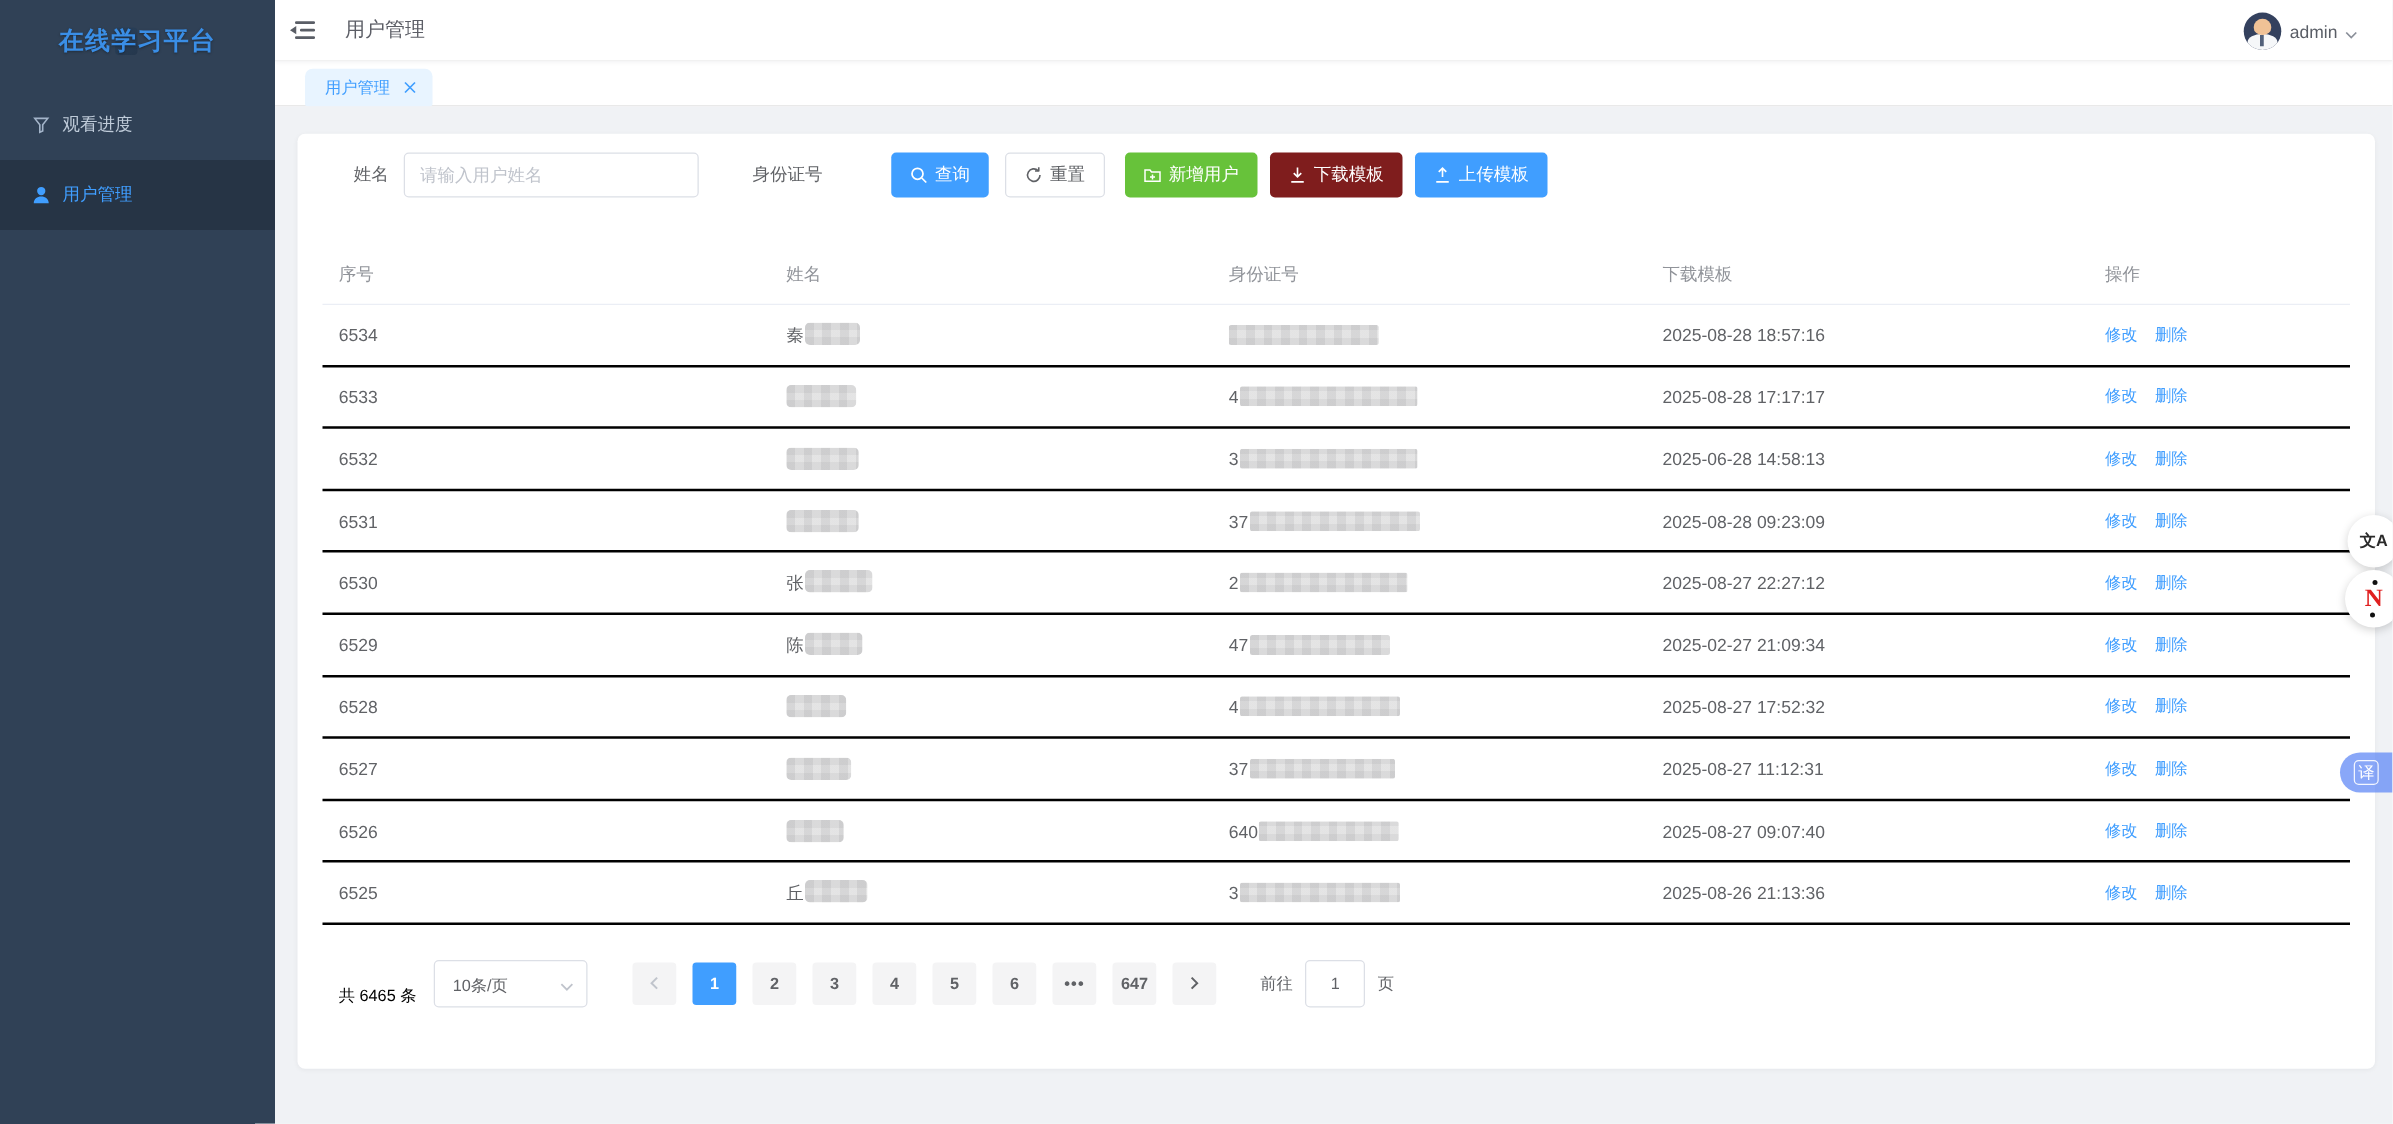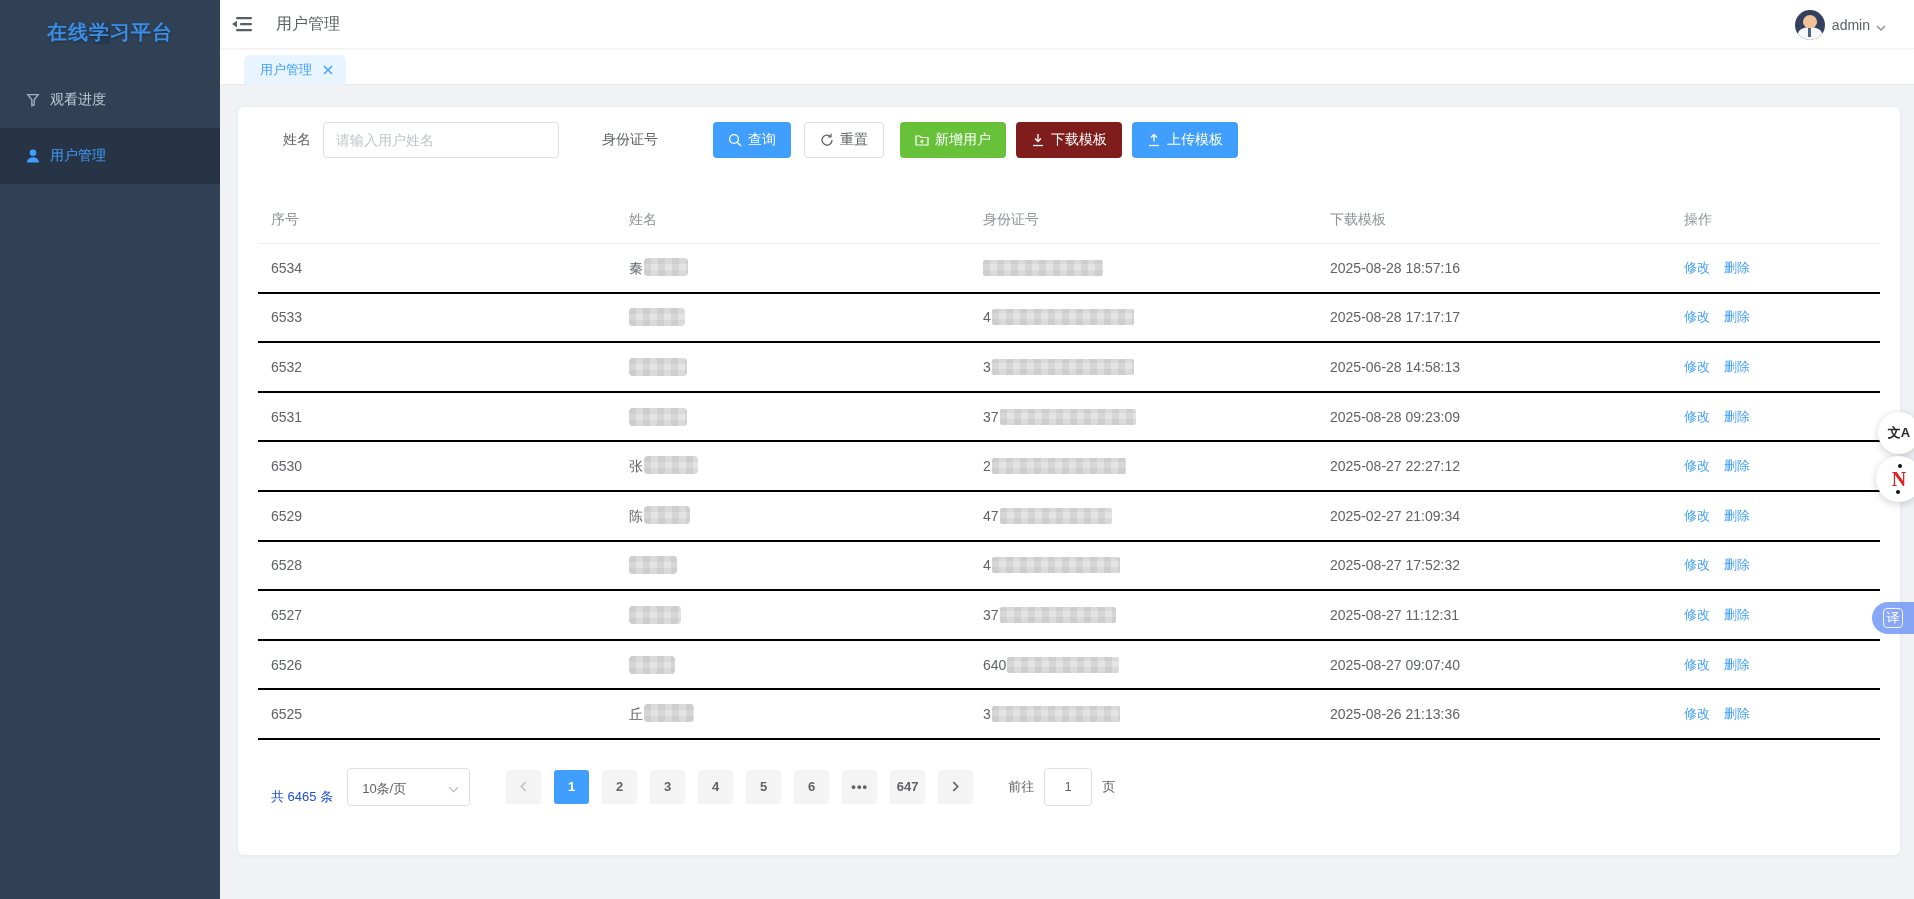--- a/index.html
+++ b/index.html
@@ -80,21 +80,21 @@
   .trow:nth-child(9) .censor-name{width:46px} .trow:nth-child(10) .censor-name{width:50px}
   .trow:nth-child(1) .censor-id{width:120px} .trow:nth-child(2) .censor-id{width:142px}
   .trow:nth-child(3) .censor-id{width:142px} .trow:nth-child(4) .censor-id{width:136px}
   .trow:nth-child(5) .censor-id{width:134px} .trow:nth-child(6) .censor-id{width:112px}
   .trow:nth-child(7) .censor-id{width:128px} .trow:nth-child(8) .censor-id{width:116px}
   .trow:nth-child(9) .censor-id{width:112px} .trow:nth-child(10) .censor-id{width:128px}
   .ops a { color:#409eff; text-decoration:none; cursor:pointer; margin-right:14px; font-size:13px; }
 
   
   .pagination { display:flex; align-items:center; margin-top:28px; margin-left:13px; }
-  .total { font-size:13px; color:#1d4ed8;margin-top:20px; }
+  .total { font-size:13px; color:#000000;margin-top:20px; }
   .size-select { margin-left:14px; width:123px; height:38px; border:1px solid #dcdfe6; border-radius:4px; display:flex; align-items:center; padding:4px 10px 0 14px; color:#606266; font-size:13px; cursor:pointer; background:#fff; }
   .size-select .sel-caret { margin-left:auto; width:11px; height:11px; }
   .size-select svg { width:11px; height:11px; stroke:#c0c4cc; }
   .pager { display:flex; align-items:center; margin-left:36px; }
   .pbtn, .page { min-width:35px; height:34px; margin-right:13px; border:none; border-radius:3px; background:#f4f4f5; color:#606266; font-size:13px; font-weight:600; display:flex; align-items:center; justify-content:center; cursor:pointer; font-family:inherit; }
   .pbtn svg { width:11px; height:11px; }
   .pbtn.disabled svg { stroke:#c0c4cc; }
   .pbtn svg { stroke:#606266; }
   .page.active { background:#409eff; color:#fff; }
   .page.more { letter-spacing:1px; }

